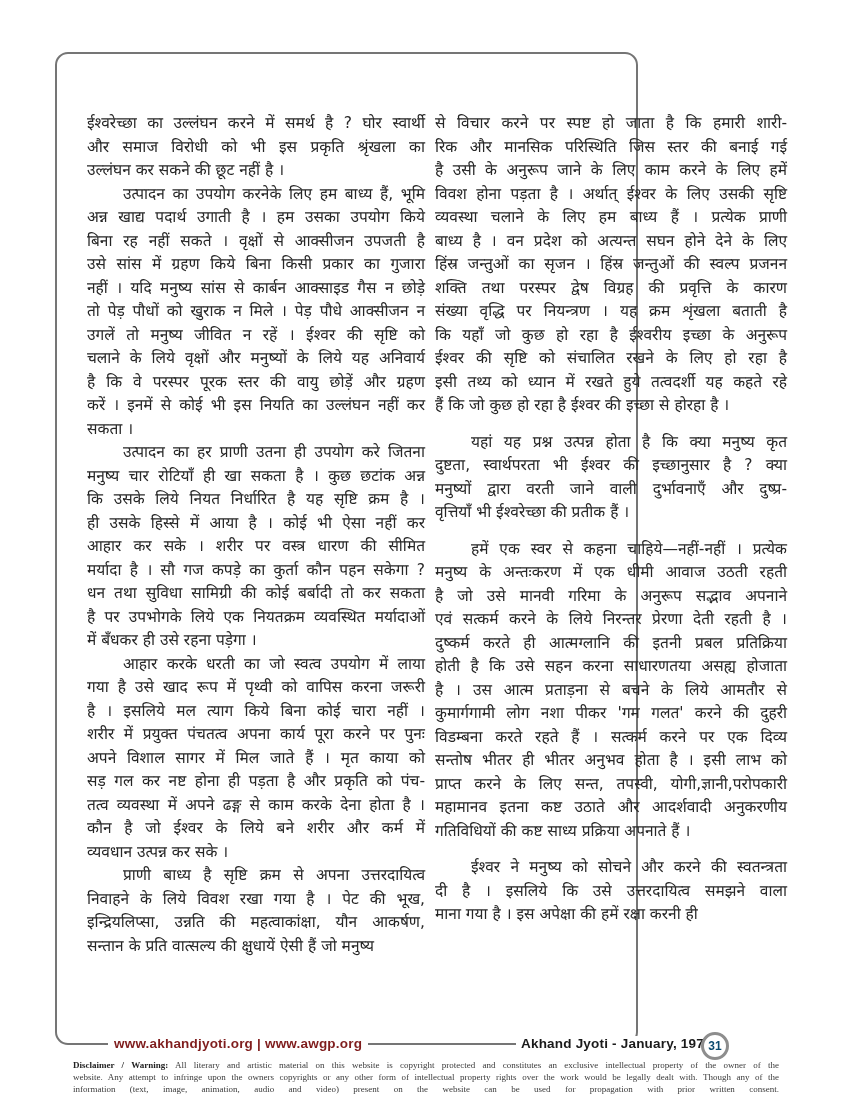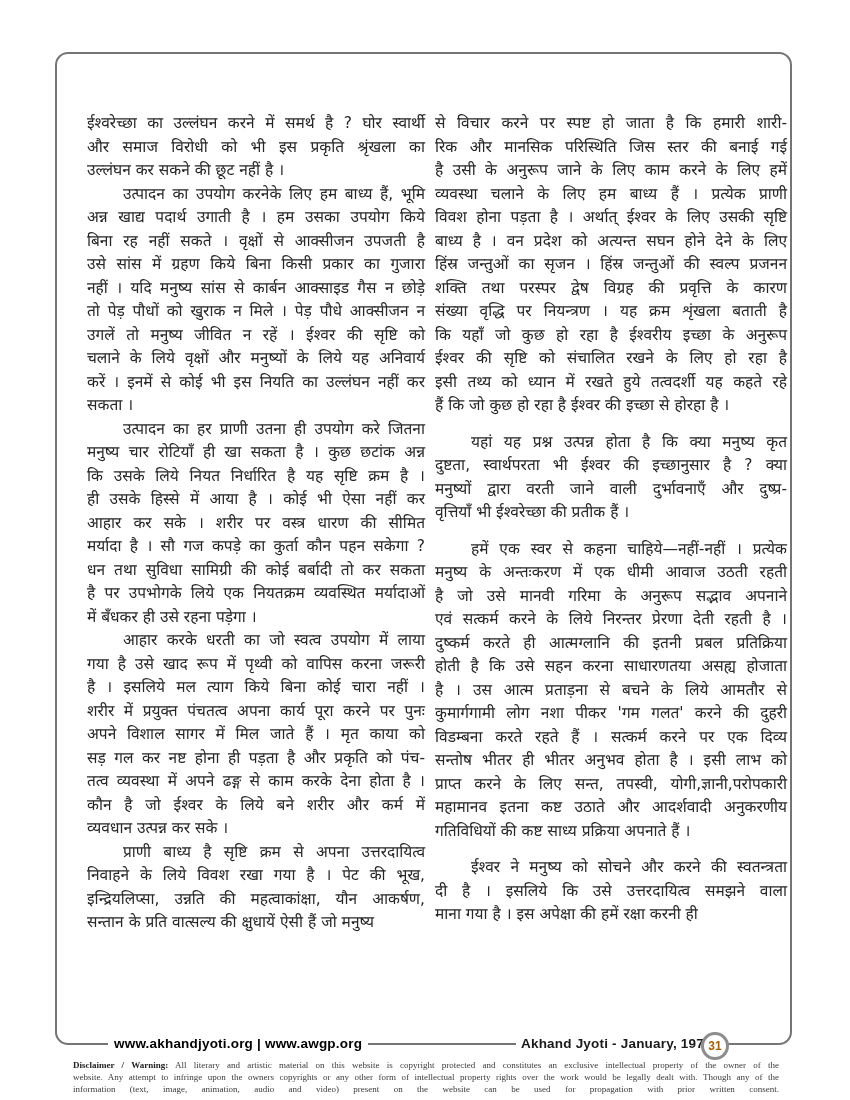--- a/index.html
+++ b/index.html
@@ -3,47 +3,47 @@
 <meta charset="utf-8">
 <style>
   html,body{margin:0;padding:0;}
   body{
     width:850px;height:1100px;position:relative;background:#ffffff;
     font-family:"DejaVu Sans","Liberation Sans",sans-serif;
     color:#2b2b2b;overflow:hidden;
   }
   
   .frame{
-    position:absolute;left:55px;top:52px;width:737px;height:993px;
+    position:absolute;left:55px;top:52px;width:583px;height:993px;
     border:2px solid #757575;border-radius:13px;box-sizing:border-box;
   }
   .col{position:absolute;top:58px;font-size:15.5px;line-height:23.5px;color:#262626;}
   .col-left{left:30px;width:338px;}
   .col-right{left:378px;width:352px;}
   .para{margin:0;}
   .para.gap{margin-top:13px;}
   .line{text-align:justify;text-align-last:justify;white-space:normal;}
   .line.plast{text-align-last:left;}
   .line.pfirst{text-indent:36px;}
   
   .footer-sites{
     position:absolute;left:108px;top:1036px;background:#ffffff;padding:0 6px;
     font-family:"Liberation Sans","DejaVu Sans",sans-serif;
-    font-weight:bold;font-size:13.5px;color:#000000;letter-spacing:.2px;
+    font-weight:bold;font-size:13.5px;color:#7f1d1d;letter-spacing:.2px;
   }
   .footer-journal{
     position:absolute;left:516px;top:1036px;background:#ffffff;padding:0 5px;
     font-family:"Liberation Sans","DejaVu Sans",sans-serif;
     font-weight:bold;font-size:13.5px;color:#1a1a1a;letter-spacing:.2px;
   }
   .page-badge{
     position:absolute;left:701px;top:1032px;width:22px;height:22px;
     border:3px solid #8d8d8d;border-radius:50%;background:#ffffff;
     font-family:"Liberation Sans","DejaVu Sans",sans-serif;
-    font-weight:bold;font-size:12px;color:#a16207;
+    font-weight:bold;font-size:12px;color:#0c4a6e;
     text-align:center;line-height:22px;
   }
   .disclaimer{
     position:absolute;left:73px;top:1060px;width:706px;
     font-family:Liberation Serif, serif;
     font-size:9px;line-height:11.8px;color:#3a3a3a;
   }
   .dline{text-align:justify;text-align-last:justify;}
   .dline b{color:#222222;}
 </style>
@@ -59,20 +59,21 @@
       </div>
       <div class="para">
         <div class="line pfirst">उत्पादन का उपयोग करनेके लिए हम बाध्य हैं, भूमि</div>
         <div class="line">अन्न खाद्य पदार्थ उगाती है ।  हम  उसका  उपयोग किये</div>
         <div class="line">बिना रह नहीं सकते ।  वृक्षों से  आक्सीजन  उपजती  है</div>
         <div class="line">उसे सांस में ग्रहण  किये बिना किसी प्रकार  का  गुजारा</div>
         <div class="line">नहीं ।  यदि मनुष्य सांस से कार्बन आक्साइड गैस न  छोड़े</div>
         <div class="line">तो पेड़ पौधों को खुराक न मिले । पेड़ पौधे  आक्सीजन न</div>
         <div class="line">उगलें तो मनुष्य जीवित न  रहें  ।  ईश्वर  की  सृष्टि  को</div>
         <div class="line">चलाने के लिये वृक्षों और मनुष्यों के  लिये यह  अनिवार्य</div>
+        <div class="line">है कि वे परस्पर पूरक स्तर की  वायु  छोड़ें  और  ग्रहण</div>
         <div class="line">करें । इनमें से कोई भी इस नियति का उल्लंघन  नहीं कर</div>
         <div class="line plast">सकता ।</div>
       </div>
       <div class="para">
         <div class="line pfirst">उत्पादन का हर प्राणी उतना ही उपयोग करे जितना</div>
         <div class="line">मनुष्य चार रोटियाँ ही खा सकता है ।  कुछ छटांक अन्न</div>
         <div class="line">कि उसके लिये  नियत  निर्धारित है  यह  सृष्टि क्रम है  ।</div>
         <div class="line">ही उसके हिस्से में आया  है ।  कोई भी  ऐसा  नहीं  कर</div>
         <div class="line">आहार  कर सके । शरीर  पर वस्त्र  धारण  की  सीमित</div>
         <div class="line">मर्यादा है । सौ गज कपड़े का कुर्ता कौन  पहन  सकेगा ?</div>
@@ -96,22 +97,22 @@
         <div class="line">निवाहने के लिये  विवश  रखा  गया  है ।  पेट की भूख,</div>
         <div class="line">इन्द्रियलिप्सा,  उन्नति  की  महत्वाकांक्षा,  यौन  आकर्षण,</div>
         <div class="line plast">सन्तान के प्रति वात्सल्य की क्षुधायें  ऐसी हैं  जो  मनुष्य</div>
       </div>
     </div>
   <div class="col col-right">
       <div class="para">
         <div class="line">से विचार करने पर स्पष्ट हो जाता है  कि  हमारी शारी-</div>
         <div class="line">रिक और मानसिक परिस्थिति जिस स्तर की  बनाई गई</div>
         <div class="line">है उसी के अनुरूप जाने के लिए काम  करने के  लिए हमें</div>
+        <div class="line">विवश होना पड़ता है । अर्थात् ईश्वर के लिए उसकी सृष्टि</div>
         <div class="line">व्यवस्था चलाने के लिए हम  बाध्य  हैं ।  प्रत्येक  प्राणी</div>
-        <div class="line">विवश होना पड़ता है । अर्थात् ईश्वर के लिए उसकी सृष्टि</div>
         <div class="line">बाध्य है । वन प्रदेश को अत्यन्त सघन होने देने  के लिए</div>
         <div class="line">हिंस्र जन्तुओं का सृजन । हिंस्र जन्तुओं की स्वल्प  प्रजनन</div>
         <div class="line">शक्ति तथा परस्पर  द्वेष  विग्रह  की  प्रवृत्ति के  कारण</div>
         <div class="line">संख्या वृद्धि पर नियन्त्रण । यह क्रम  शृंखला  बताती  है</div>
         <div class="line">कि यहाँ जो कुछ हो रहा है ईश्वरीय इच्छा  के  अनुरूप</div>
         <div class="line">ईश्वर की सृष्टि को संचालित  रखने के लिए  हो  रहा  है</div>
         <div class="line">इसी तथ्य को ध्यान में रखते हुये तत्वदर्शी यह कहते  रहे</div>
         <div class="line plast">हैं कि जो कुछ हो रहा है ईश्वर की इच्छा से होरहा है ।</div>
       </div>
       <div class="para gap">

